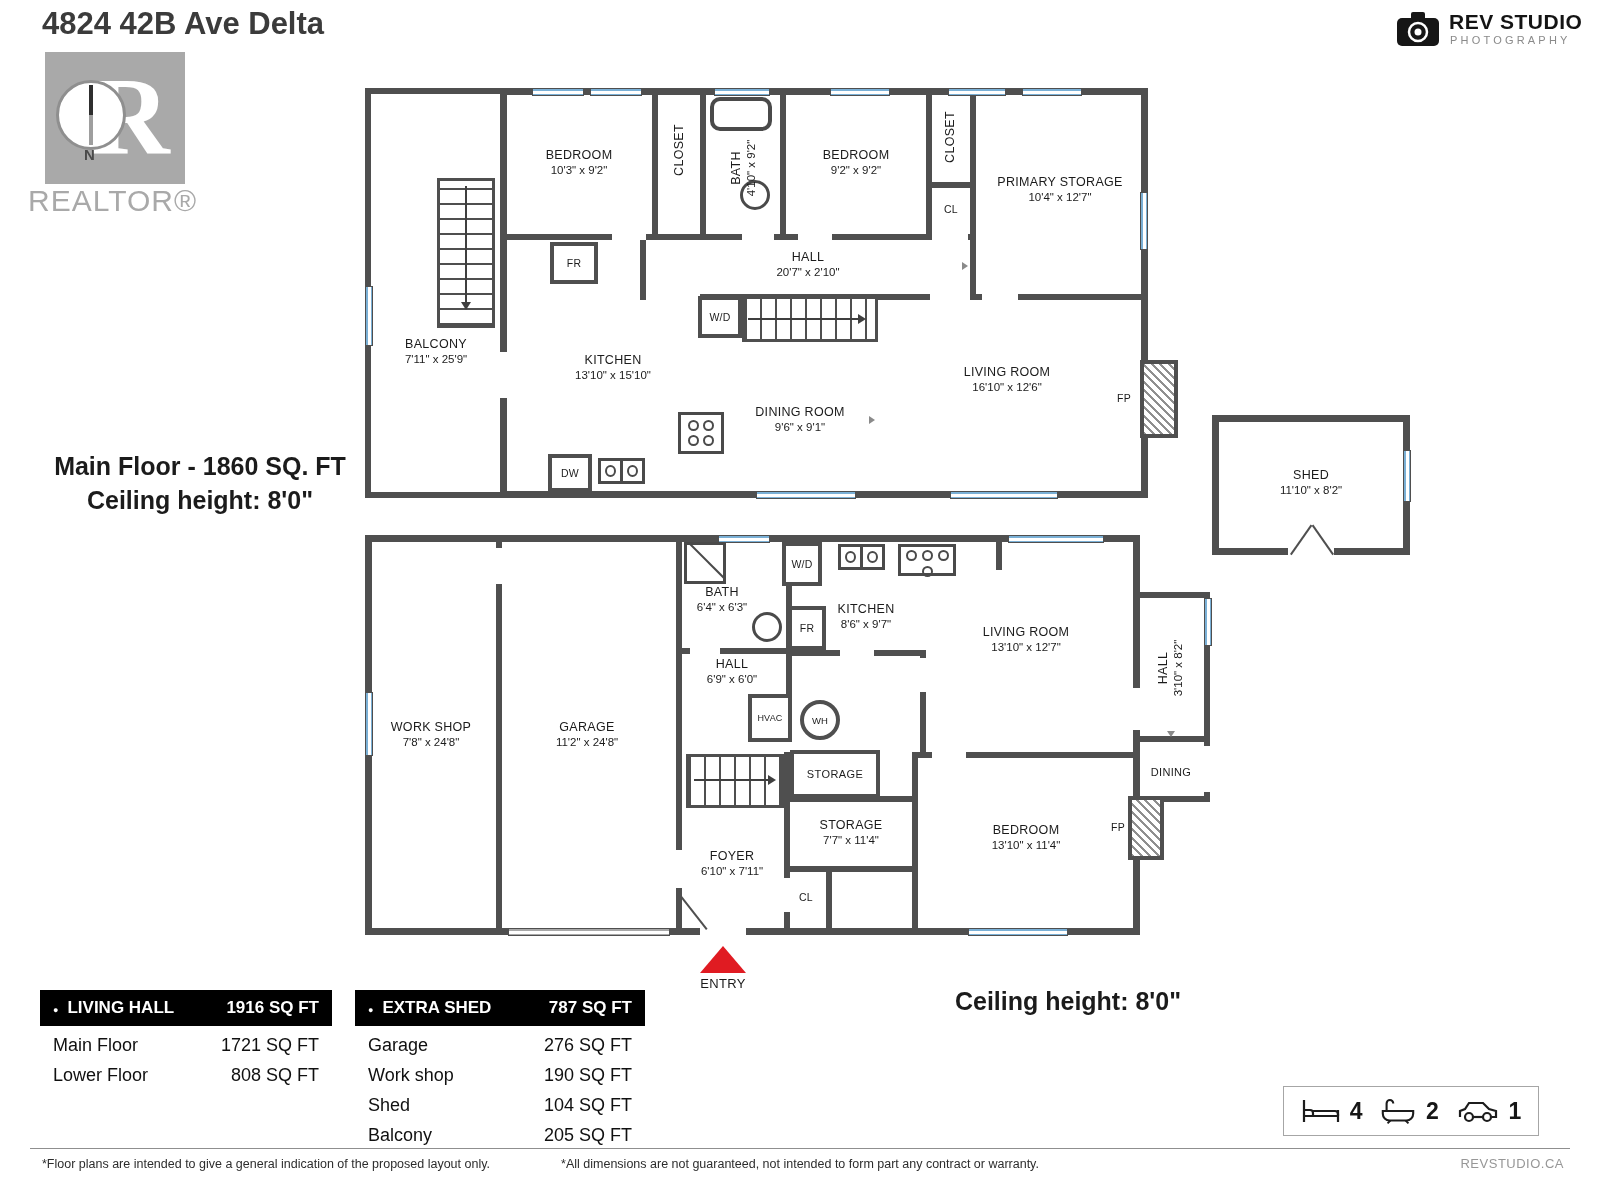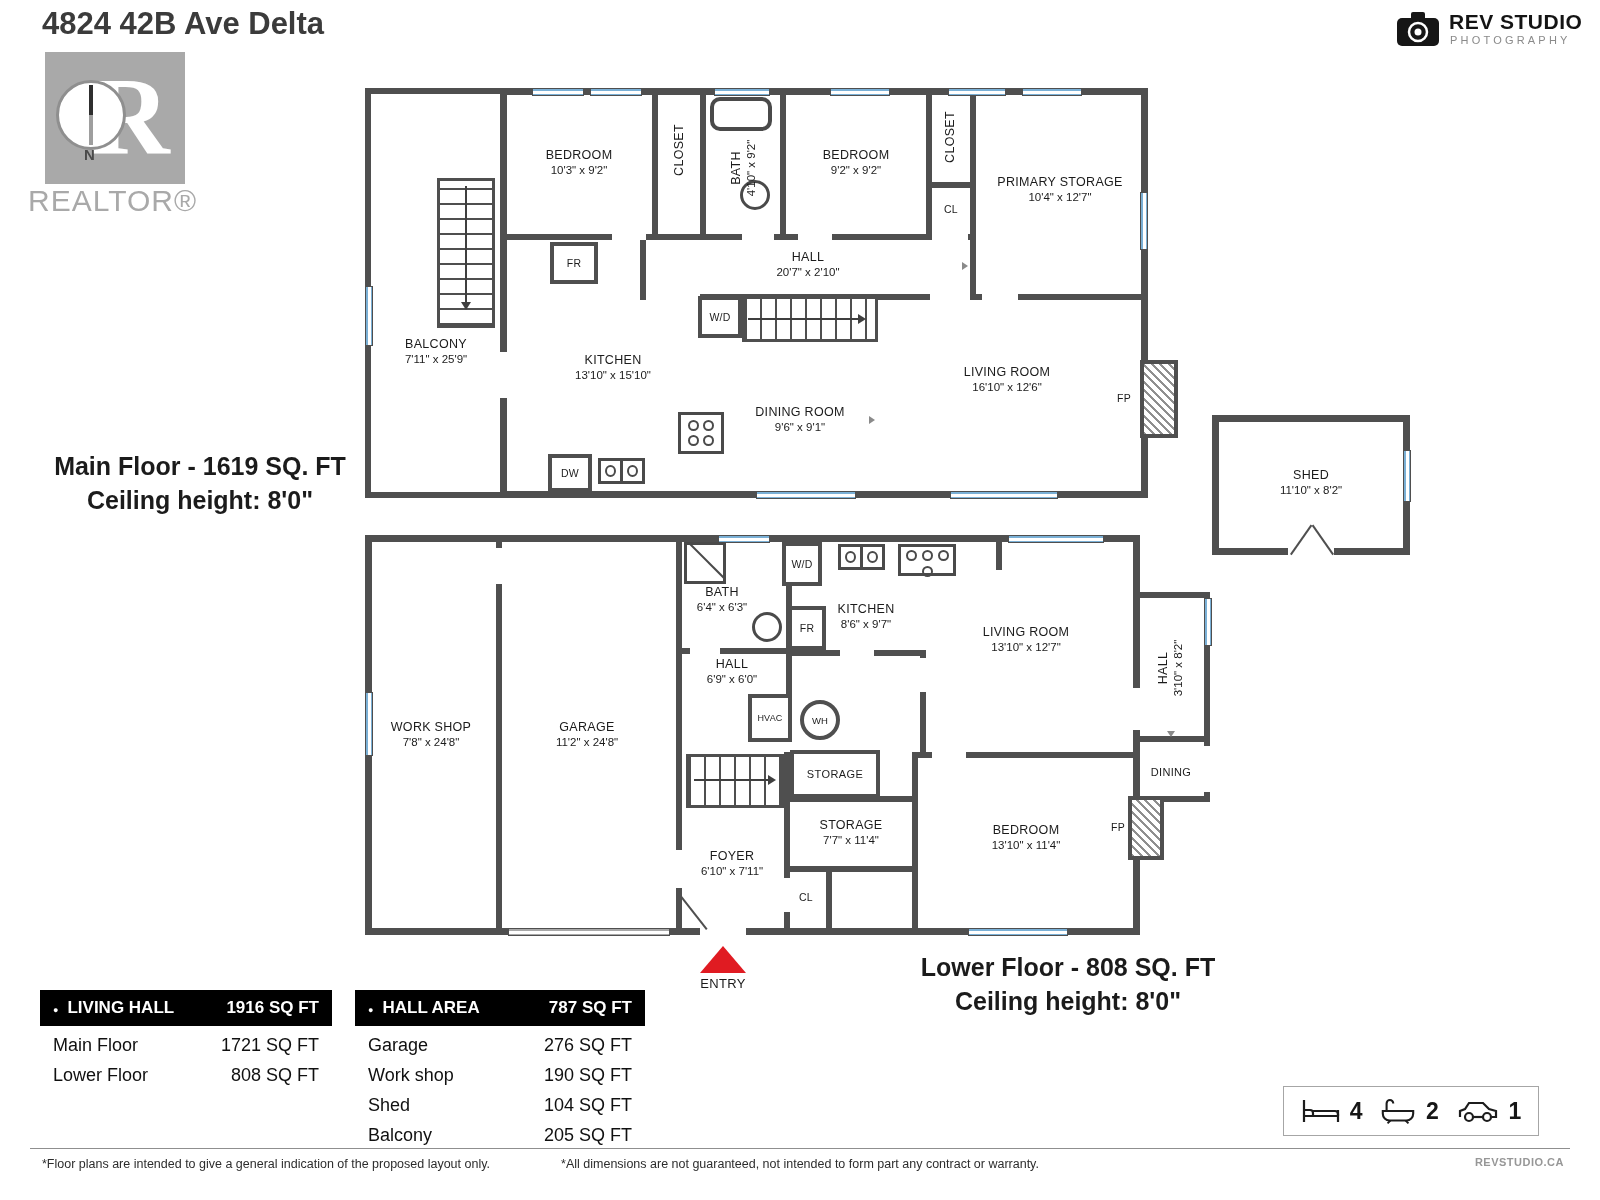--- a/index.html
+++ b/index.html
@@ -37,21 +37,21 @@
   .basin::after{content:"";position:absolute;inset:4px;border:2px solid #4a4a4a;border-radius:50%}
   .burner{width:11px;height:11px;border:2px solid #4a4a4a;border-radius:50%}
   .fixt{position:absolute;z-index:5}
   .tbl{position:absolute;color:#101010;z-index:8}
   .tbl .hd{display:flex;justify-content:space-between;align-items:center;background:var(--thead);color:#fff;font-weight:bold;font-size:17px;padding:8px 13px}
   .tbl .hd .bullet{font-size:9px;margin-right:9px}
   .tbl .row{display:flex;justify-content:space-between;font-size:18px;padding:9px 13px 0}
   .footer{position:absolute;left:30px;top:1148px;width:1540px;height:30px;border-top:1px solid #8f8f8f;font-size:12.5px;color:#2d2d2d;z-index:8}
   .footer .fl{position:absolute;left:12px;top:8px}
   .footer .fc{position:absolute;left:50%;transform:translateX(-50%);top:8px}
-  .footer .fr{position:absolute;right:6px;top:7px;color:#979797;font-weight:bold;font-size:11px;letter-spacing:.5px}
+  .footer .fr{position:absolute;right:6px;top:7px;color:#979797;font-weight:normal;font-size:13px;letter-spacing:.5px}
   .stats{position:absolute;left:1283px;top:1086px;width:256px;height:50px;border:1px solid #a6a6a6;display:flex;align-items:center;justify-content:space-evenly;z-index:8}
   .stat{display:flex;align-items:center;gap:9px}
   .stat .num{font-size:23px;font-weight:bold;color:#161616}
 </style>
 </head>
 <body>
 
 <div class="page" style="--wall: #4f4f4f; --win: #7ab0d6; --red: #e01b22; --thead: #000000;">
 
   <div class="abs" style="left:42px;top:6px;font-size:31px;font-weight:bold;color:#3b3b3b">4824 42B Ave Delta</div>
@@ -191,21 +191,21 @@
   <div class="room" style="left:1212px;top:415px;width:198px;height:140px"></div>
   <div class="gap" style="left:1288px;top:548px;width:46px;height:7px"></div>
   <div class="leaf" style="left:1290px;top:518px;height:36px;transform:rotate(35deg);transform-origin:bottom left"></div>
   <div class="leaf" style="left:1332px;top:518px;height:36px;transform:rotate(-35deg);transform-origin:bottom right"></div>
   <div class="winv" style="left:1403px;top:450px;height:52px"></div>
   <div class="lbl" style="left:1311px;top:483px">
     <span class="nm">SHED</span>
     <span class="dm">11'10" x 8'2"</span>
   </div>
 
-  <div class="cap" style="left:200px;top:452px">Main Floor - 1619 SQ. FT</div>
+  <div class="cap" style="left:200px;top:452px">Main Floor - 1860 SQ. FT</div>
   <div class="cap" style="left:200px;top:486px">Ceiling height: 8'0"</div>
 
   <div class="room" style="left:365px;top:535px;width:775px;height:400px"></div>
   <div class="room b6" style="left:1134px;top:592px;width:76px;height:210px"></div>
   <div class="wall" style="left:1134px;top:736px;width:76px;height:6px"></div>
 
   <div class="wall" style="left:496px;top:542px;width:6px;height:390px"></div>
   <div class="wall" style="left:676px;top:542px;width:6px;height:390px"></div>
   <div class="wall" style="left:682px;top:648px;width:106px;height:6px"></div>
   <div class="wall" style="left:786px;top:542px;width:6px;height:112px"></div>
@@ -322,41 +322,40 @@
   <div class="lbl" style="left:1171px;top:772px">
     <span class="nm" style="font-size:11px">DINING</span>
   </div>
   <div class="tri mark-d" style="left:1167px;top:731px"></div>
 
   <div class="tri" style="left:700px;top:946px;border-left:23px solid transparent;border-right:23px solid transparent;border-bottom:27px solid var(--red)"></div>
   <div class="lbl" style="left:723px;top:984px">
     <span class="nm" style="font-size:13px">ENTRY</span>
   </div>
 
-  <div class="cap" style="left:1068px;top:953px">Lower Floor - 808 SQ. FT</div>
   <div class="cap" style="left:1068px;top:987px">Ceiling height: 8'0"</div>
 
   <div class="tbl" style="left:40px;top:990px;width:292px">
     <div class="hd">
       <span><span class="bullet">●</span><span>LIVING HALL</span></span>
       <span>1916 SQ FT</span>
     </div>
     <div class="row">
       <span>Main Floor</span>
       <span>1721 SQ FT</span>
     </div>
     <div class="row">
       <span>Lower Floor</span>
       <span>808 SQ FT</span>
     </div>
   </div>
 
   <div class="tbl" style="left:355px;top:990px;width:290px">
     <div class="hd">
-      <span><span class="bullet">●</span><span>HALL AREA</span></span>
+      <span><span class="bullet">●</span><span>EXTRA SHED</span></span>
       <span>787 SQ FT</span>
     </div>
     <div class="row">
       <span>Garage</span>
       <span>276 SQ FT</span>
     </div>
     <div class="row">
       <span>Work shop</span>
       <span>190 SQ FT</span>
     </div>

